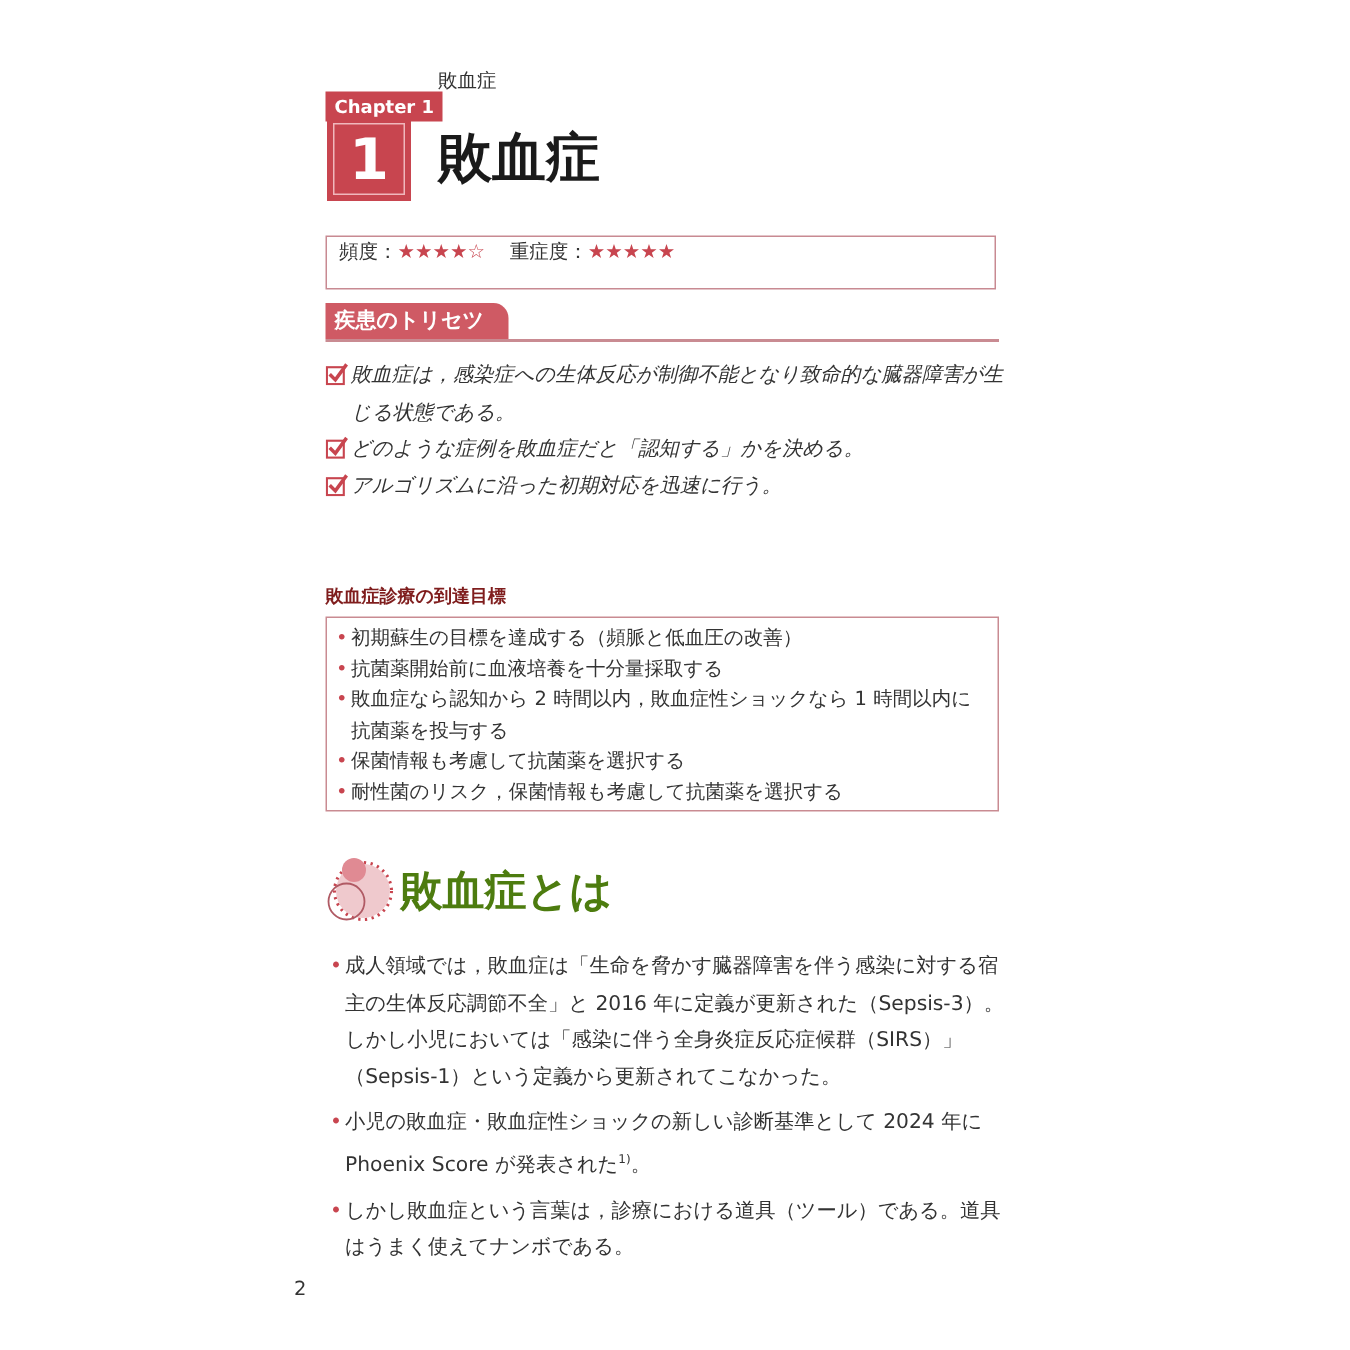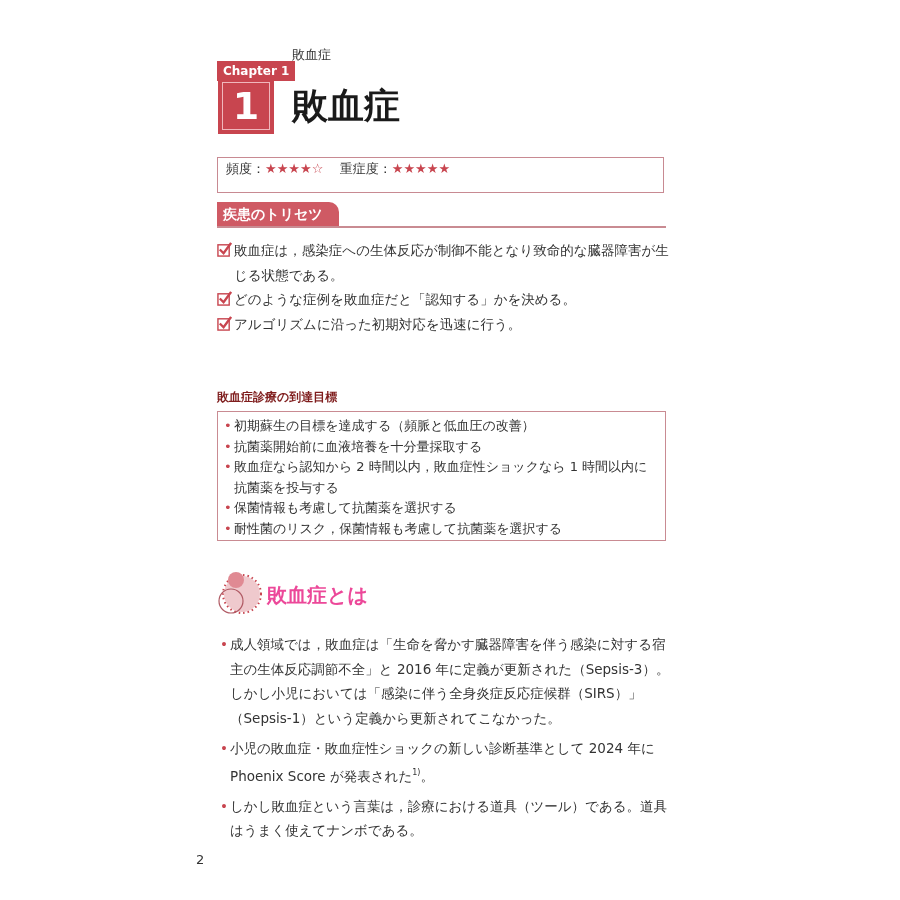--- a/index.html
+++ b/index.html
@@ -14,31 +14,31 @@
       border: 1.5px solid #f0b7bc; color: #fff; font-size: 38px; font-weight: bold;
       display: flex; align-items: center; justify-content: center; }
     .title { left: 292px; top: 78px; font-size: 36px; font-weight: bold; line-height: 56px; color: #1a1a1a; }
     .rating-box { left: 217px; top: 157px; width: 447px; height: 36px; border: 1.5px solid #c88a92;
       box-sizing: border-box; font-size: 13px; line-height: 21px; padding-left: 8px; }
     .star { color: #c8454f; }
     .section-tab { left: 217px; top: 202px; height: 24px; background: #cf5a64; color: #fff;
       font-size: 14px; font-weight: bold; line-height: 24px; padding: 0 16px 0 6px;
       border-top-right-radius: 10px; text-align: center; }
     .section-rule { left: 217px; top: 226px; width: 449px; height: 2px; background: #c98b92; }
-    .check-list { left: 217px; top: 238px; width: 455px; font-size: 13.5px; line-height: 24.5px; }
+    .check-list { left: 217px; top: 238px; width: 455px; font-size: 13.5px; line-height: 24.5px; font-style: italic; }
     .check-item { display: flex; }
     .check-icon { width: 15px; height: 15px; margin-top: 4px; margin-right: 2px; flex: none; }
     .check-text { flex: 1; }
     .goals-title { left: 217px; top: 389px; font-size: 12px; font-weight: bold; color: #7f1d1d; }
     .goals-box { left: 217px; top: 411px; width: 449px; height: 130px; border: 1.5px solid #c98b92;
       box-sizing: border-box; padding: 4px 6px; font-size: 13px; line-height: 20.5px; }
     .goal { display: flex; }
     .dot { color: #c8454f; width: 10px; flex: none; }
     .sec2-icon { left: 216px; top: 570px; width: 50px; height: 50px; }
-    .sec2-title { left: 267px; top: 575px; font-size: 20px; font-weight: bold; color: #ec4899; line-height: 40px; font-family: Liberation Serif, serif; }
+    .sec2-title { left: 267px; top: 575px; font-size: 28px; font-weight: bold; color: #4d7c0f; line-height: 40px; font-family: Liberation Serif, serif; }
     .body-list { left: 220px; top: 632px; width: 450px; font-size: 13.5px; line-height: 24.5px; }
     .body-item { display: flex; margin-bottom: 6px; }
     .body-item .dot { width: 10px; }
     .page-num { left: 196px; top: 852px; font-size: 13px; color: #333; }
     sup { font-size: 8px; }
   </style>
 </head>
 <body>
 
 <div class="abs chapter-tag">Chapter 1</div>

